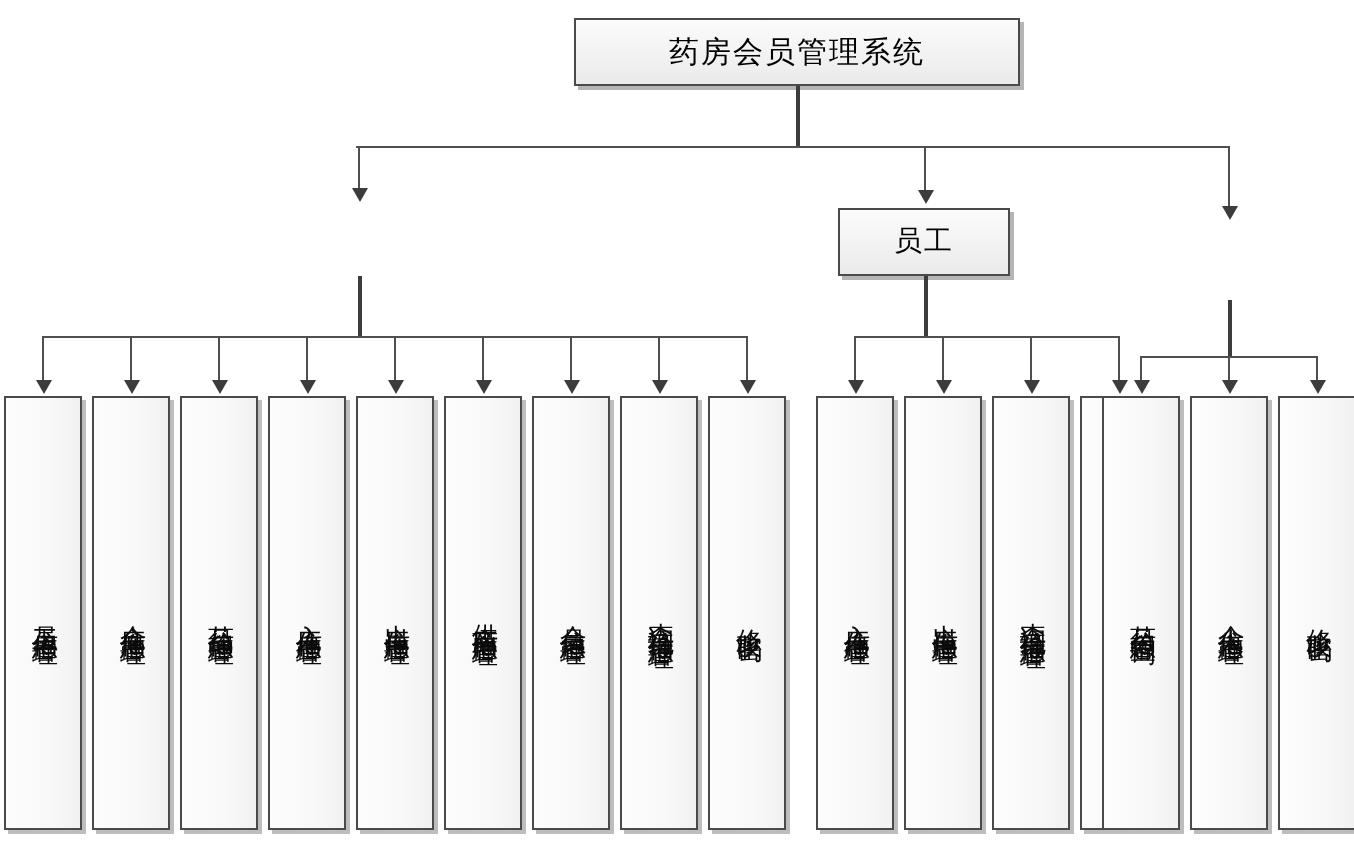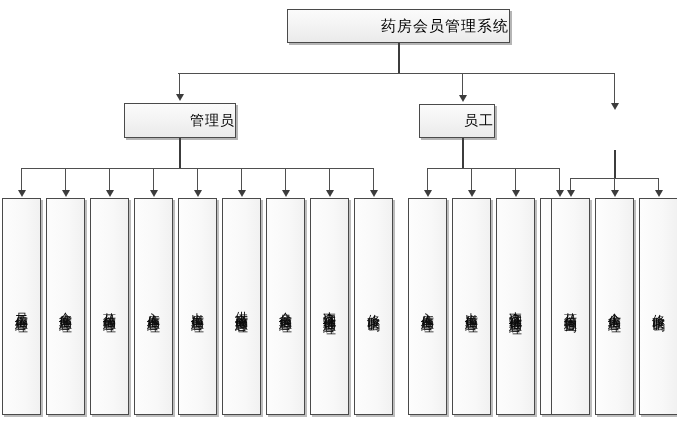--- a/index.html
+++ b/index.html
@@ -19,21 +19,21 @@
   }
   
   .node {
     position: absolute;
     box-sizing: border-box;
     border: 1px solid #4a4a4a;
     background: linear-gradient(to bottom, #fbfbfb 0%, #f4f4f4 45%, #eaeaea 100%);
     box-shadow: 2px 2px 0 0 #b5b5b5;
     display: flex;
     align-items: center;
-    justify-content: flex-end;
+    justify-content: center;
     color: #000000;
   }
   .node-root {
     font-size: 15px;
     letter-spacing: 1px;
     font-weight: 500;
   }
   .node-mid {
     font-size: 14px;
     letter-spacing: 1px;
@@ -90,25 +90,22 @@
 
   <div class="ln ln-v" style="left:179px; top:73px; height:22px;"></div>
   <div class="arrow" style="left:176px; top:94px;"></div>
 
   <div class="ln ln-v" style="left:462px; top:73px; height:23px;"></div>
   <div class="arrow" style="left:459px; top:95px;"></div>
 
   <div class="ln ln-v" style="left:614px; top:73px; height:31px;"></div>
   <div class="arrow" style="left:611px; top:103px;"></div>
 
-  <div class="node node-mid" style="left:124px; top:103px; width:112px; height:35px;">
-    <span>管理员</span>
-  </div>
-
-  <div class="node node-mid" style="left:419px; top:104px; width:76px; height:34px;">
+
+  <div class="node node-mid" style="left:419px; top:104px; width:86px; height:34px;">
     <span>员工</span>
   </div>
 
 
   <div class="ln ln-thick-v" style="left:179px; top:138px; height:30px;"></div>
   <div class="ln ln-h" style="left:21px; top:168px; width:353px;"></div>
 
   <div class="ln ln-v" style="left:21px;  top:168px; height:23px;"></div>
   <div class="arrow" style="left:18px;  top:190px;"></div>
   <div class="ln ln-v" style="left:65px;  top:168px; height:23px;"></div>

